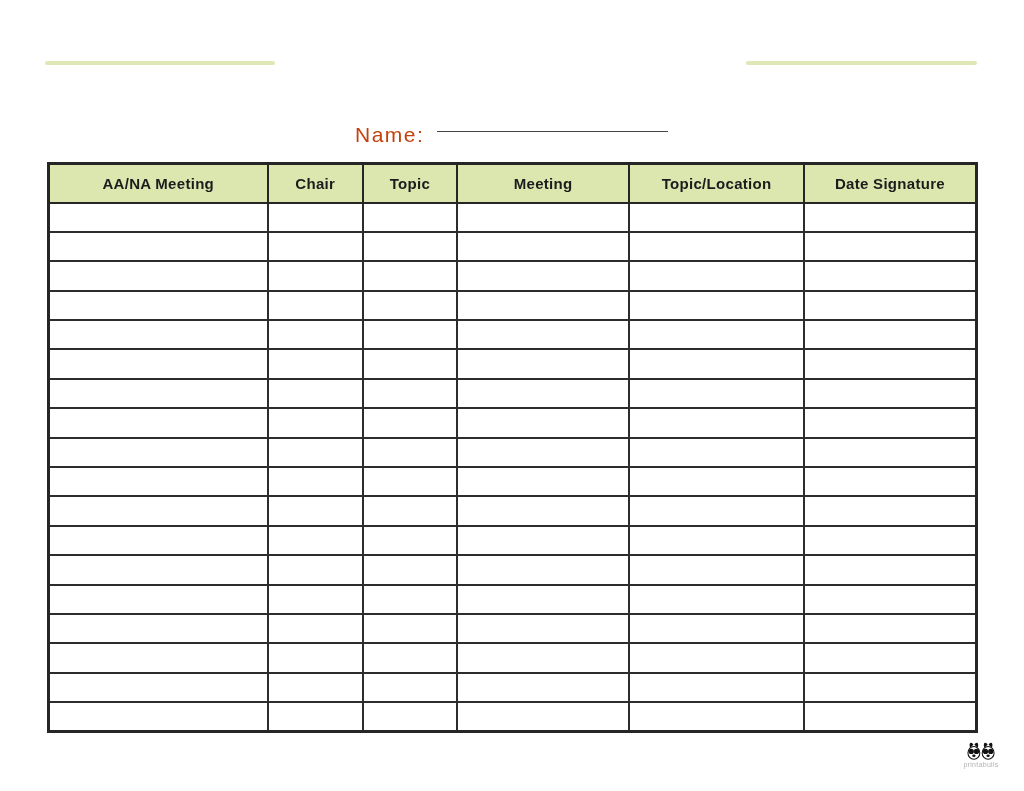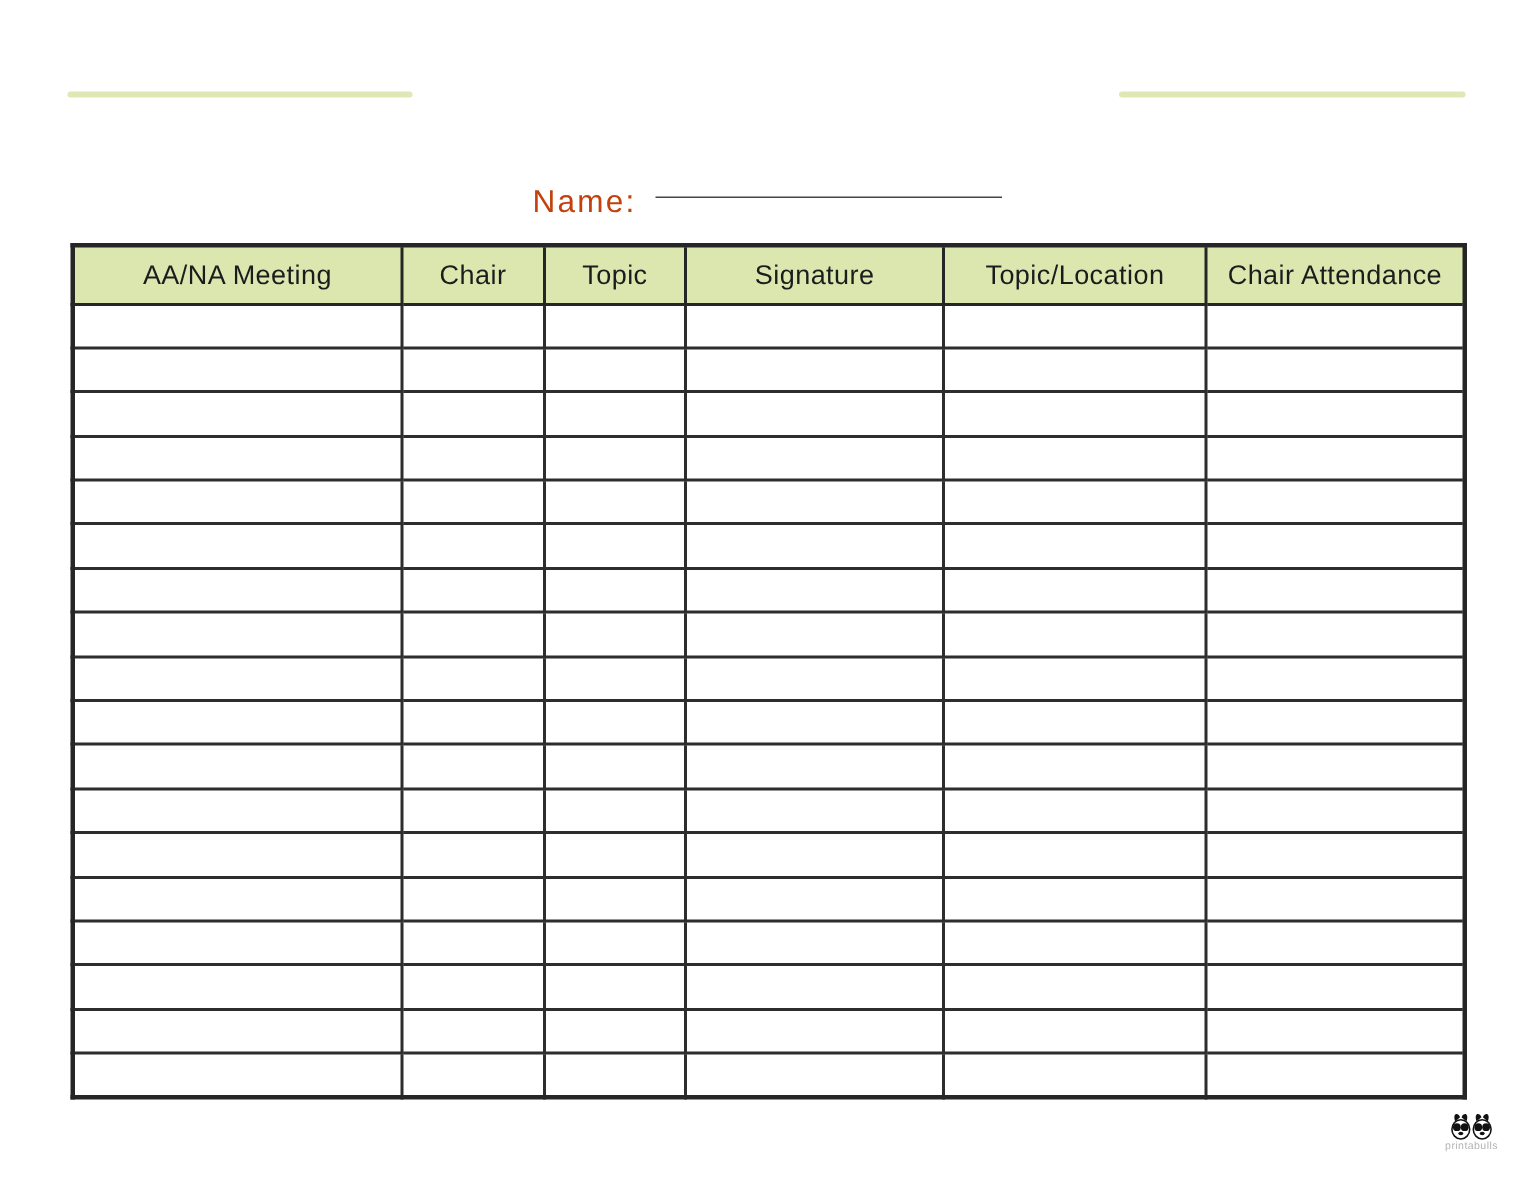--- a/index.html
+++ b/index.html
@@ -67,22 +67,22 @@
     left: 47px;
     top: 162px;
     width: 931px;
     border-collapse: collapse;
     table-layout: fixed;
     border: 3px solid #262626;
   }
   .sheet-table th {
     background: #dce7b0;
     border: 2.5px solid #262626;
-    font-size: 18px;
-    font-weight: 400;
+    font-size: 15px;
+    font-weight: 700;
     letter-spacing: 0.3px;
     color: #1c1c1c;
     padding: 0 4px;
   }
   .sheet-table thead tr { height: 39px; }
   .sheet-table td {
     background: #ffffff;
     border: 2px solid #2d2d2d;
     padding: 0;
   }
@@ -128,23 +128,23 @@
       <col style="width:10.1%">
       <col style="width:18.6%">
       <col style="width:18.8%">
       <col style="width:18.6%">
     </colgroup>
     <thead>
       <tr>
         <th>AA/NA Meeting</th>
         <th>Chair</th>
         <th>Topic</th>
-        <th>Signature</th>
+        <th>Meeting</th>
         <th>Topic/Location</th>
-        <th>Chair Attendance</th>
+        <th>Date Signature</th>
       </tr>
     </thead>
     <tbody>
         <tr>
           <td></td>
           <td></td>
           <td></td>
           <td></td>
           <td></td>
           <td></td>

